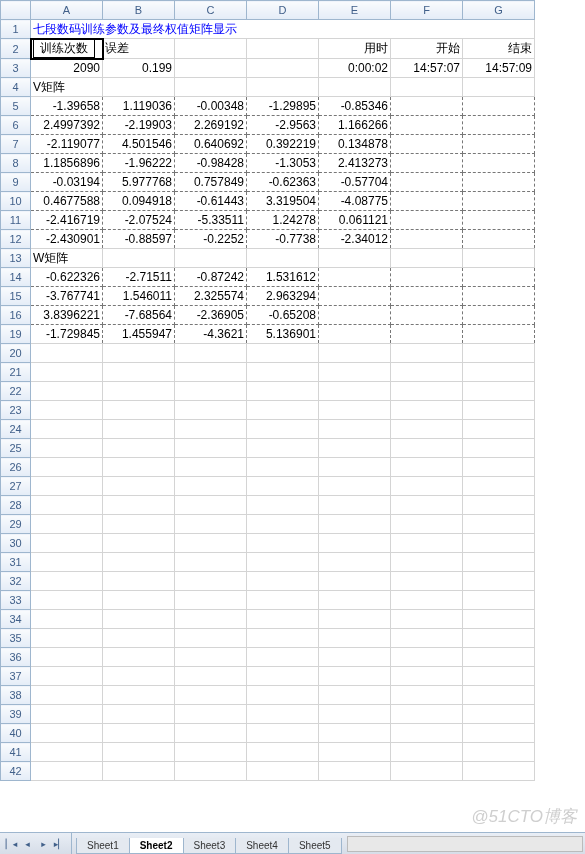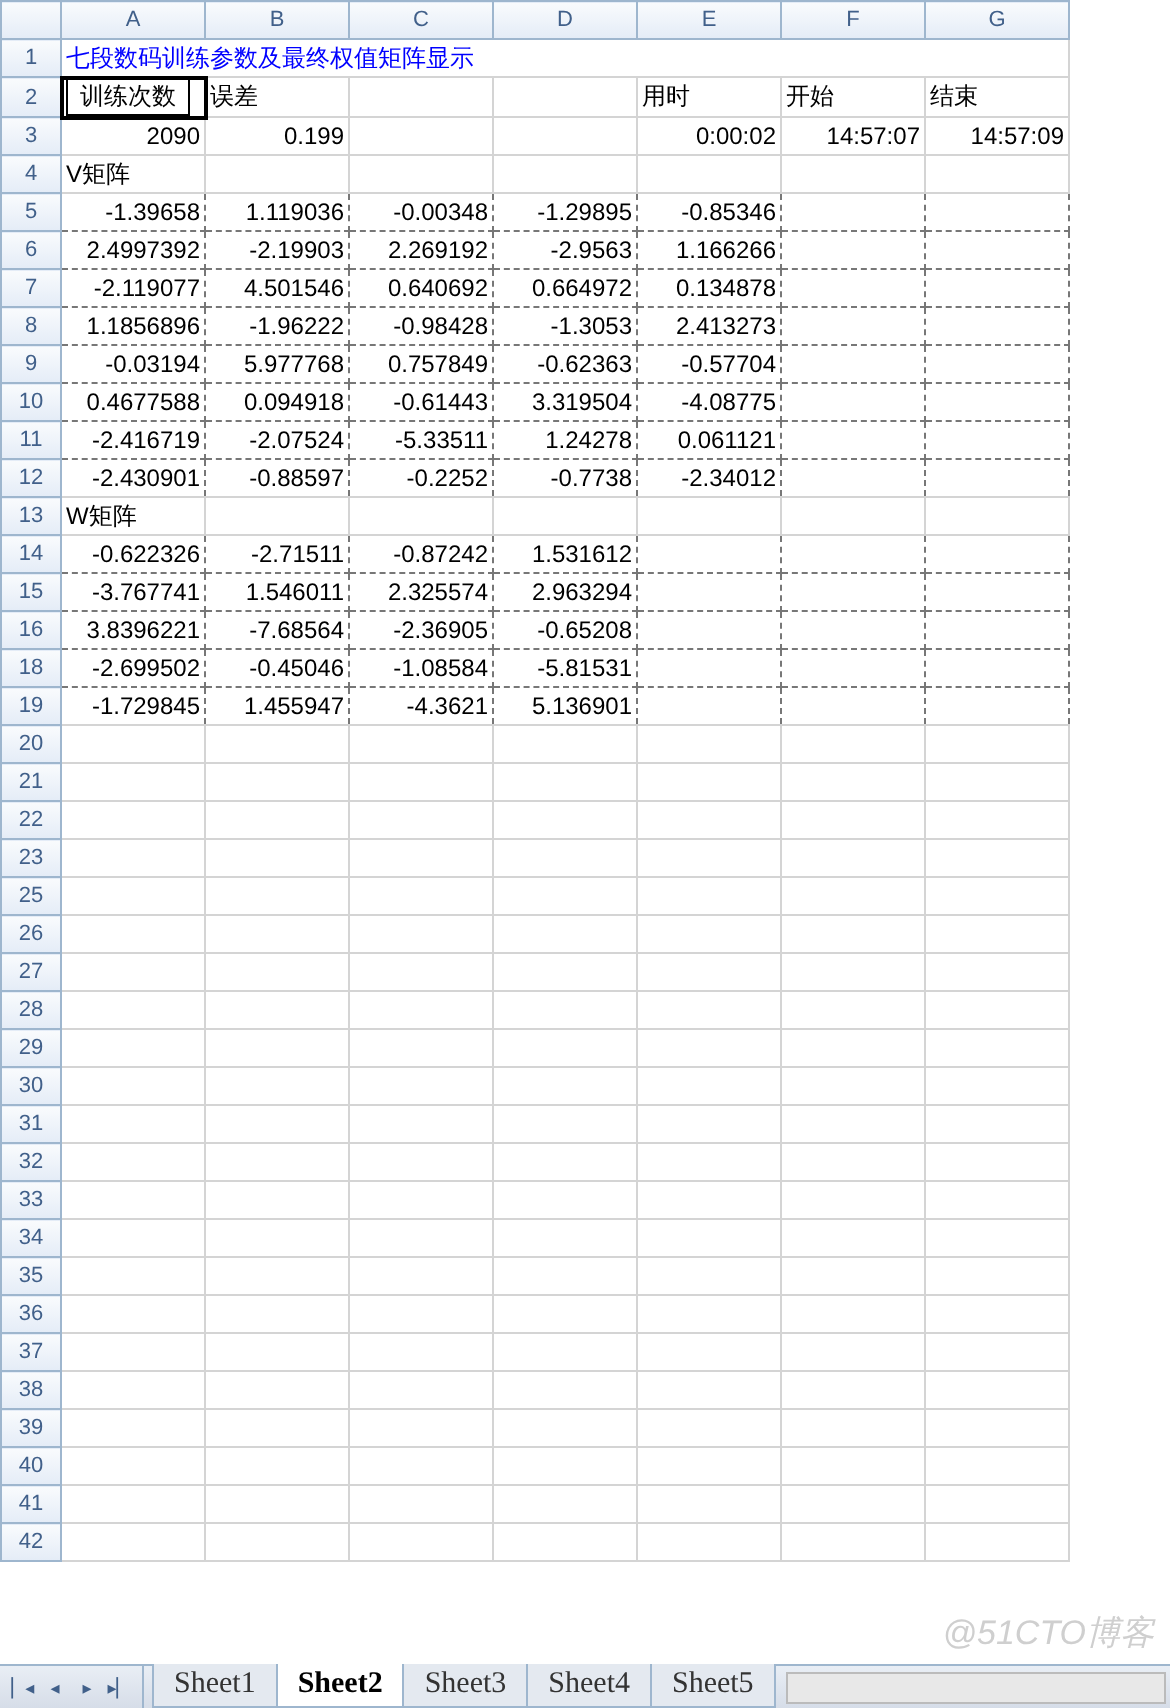--- a/index.html
+++ b/index.html
@@ -51,21 +51,21 @@
   font-family: Arial, sans-serif;
 }
 td.txt {
   text-align: left;
   font-family: "SimSun", Arial, sans-serif;
 }
 td.link {
   color: #0000ff;
   text-align: left;
 }
-td.ctr { text-align: left; margin-top: 32px; }
+td.ctr { text-align: right; margin-top: 32px; }
 .dashed-region td {
   border: 1px dashed #777 !important;
 }
 .active-cell {
   outline: 2px solid #000;
   outline-offset: -1px;
 }
 .boxed-text {
   display: inline-block;
   border: 1px solid #000;
@@ -102,27 +102,26 @@
   cursor: default;
 }
 .tabs {
   display: flex;
   align-items: flex-end;
   height: 100%;
   padding-left: 4px;
 }
 .tab {
   padding: 2px 10px;
-  font-size: 15px;
+  font-size: 10px;
   background: #e4e9f0;
   border: 1px solid #9eb6ce;
   border-top: none;
   margin-right: -1px;
   color: #333;
-  font-family: Liberation Serif, serif;
 }
 .tab.active {
   background: #fff;
   font-weight: bold;
   color: #000;
 }
 .scroll-right {
   flex: 1;
   height: 16px;
   margin: 0 2px 0 6px;
@@ -209,21 +208,21 @@
           <td>-2.9563</td>
           <td>1.166266</td>
           <td style="border:1px solid #d4d4d4"></td>
           <td style="border:1px solid #d4d4d4"></td>
         </tr>
         <tr>
           <th class="rowhdr">7</th>
           <td>-2.119077</td>
           <td>4.501546</td>
           <td>0.640692</td>
-          <td>0.664972</td>
+          <td>0.392219</td>
           <td>0.134878</td>
           <td style="border:1px solid #d4d4d4"></td>
           <td style="border:1px solid #d4d4d4"></td>
         </tr>
         <tr>
           <th class="rowhdr">8</th>
           <td>1.1856896</td>
           <td>-1.96222</td>
           <td>-0.98428</td>
           <td>-1.3053</td>
@@ -311,30 +310,20 @@
           <th class="rowhdr">16</th>
           <td>3.8396221</td>
           <td>-7.68564</td>
           <td>-2.36905</td>
           <td>-0.65208</td>
           <td style="border:1px solid #d4d4d4"></td>
           <td style="border:1px solid #d4d4d4"></td>
           <td style="border:1px solid #d4d4d4"></td>
         </tr>
         <tr class="dashed-region">
-          <th class="rowhdr">18</th>
-          <td>-2.699502</td>
-          <td>-0.45046</td>
-          <td>-1.08584</td>
-          <td>-5.81531</td>
-          <td style="border:1px solid #d4d4d4"></td>
-          <td style="border:1px solid #d4d4d4"></td>
-          <td style="border:1px solid #d4d4d4"></td>
-        </tr>
-        <tr class="dashed-region">
           <th class="rowhdr">19</th>
           <td>-1.729845</td>
           <td>1.455947</td>
           <td>-4.3621</td>
           <td>5.136901</td>
           <td style="border:1px solid #d4d4d4"></td>
           <td style="border:1px solid #d4d4d4"></td>
           <td style="border:1px solid #d4d4d4"></td>
         </tr>
       </tbody>
@@ -364,20 +353,30 @@
           <td></td>
           <td></td>
           <td></td>
           <td></td>
           <td></td>
           <td></td>
           <td></td>
         </tr>
         <tr>
           <th class="rowhdr">23</th>
+          <td></td>
+          <td></td>
+          <td></td>
+          <td></td>
+          <td></td>
+          <td></td>
+          <td></td>
+        </tr>
+        <tr>
+          <th class="rowhdr">24</th>
           <td></td>
           <td></td>
           <td></td>
           <td></td>
           <td></td>
           <td></td>
           <td></td>
         </tr>
         <tr>
           <th class="rowhdr">25</th>

